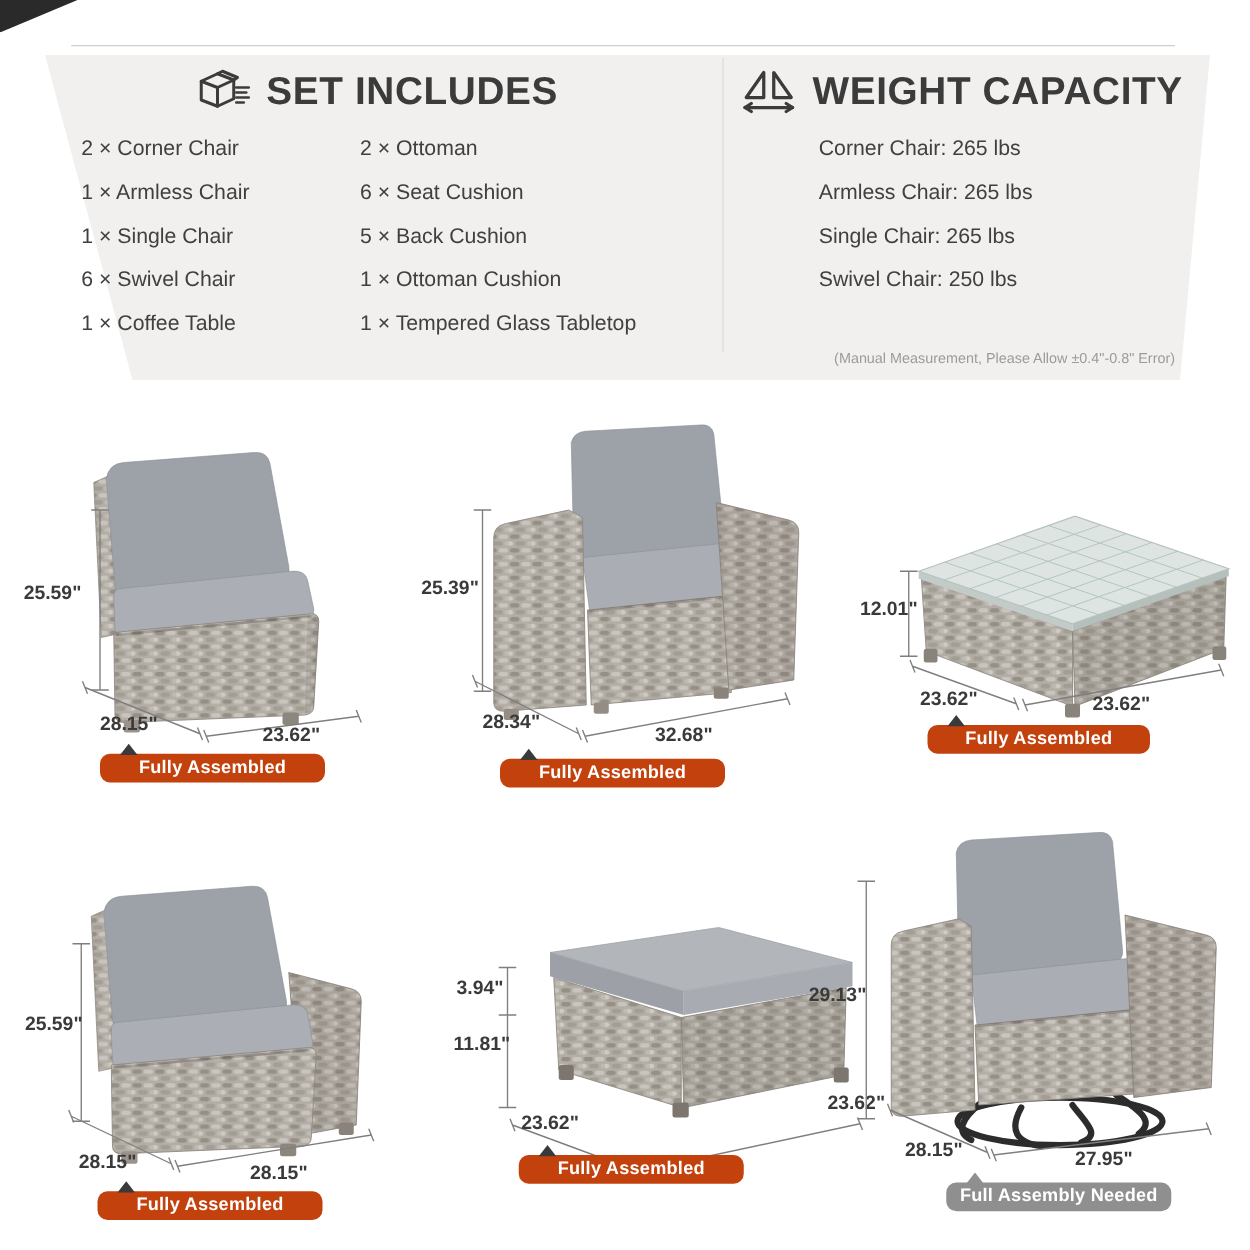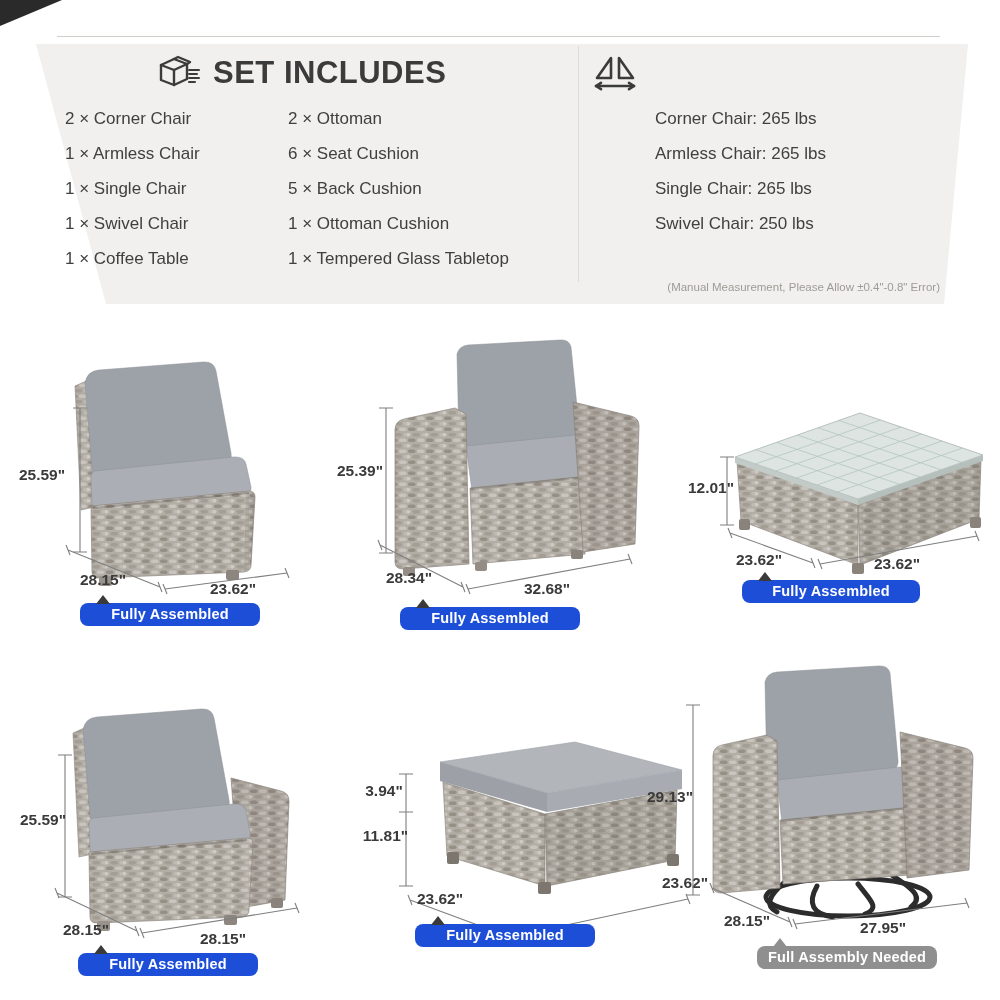--- a/index.html
+++ b/index.html
@@ -13,21 +13,21 @@
         clip-path:polygon(36px 0,968px 0,944px 100%,106px 100%);}
   .v-divider{position:absolute;left:578px;top:46px;width:1px;height:236px;background:#dcdad7;}
   .sec-header{position:absolute;display:flex;align-items:center;gap:12px;}
   .sec-title{font-size:31px;font-weight:800;letter-spacing:.5px;color:#3b3b3b;white-space:nowrap;}
   .list-item{position:absolute;font-size:17px;color:#404040;white-space:nowrap;}
   .disclaimer{position:absolute;top:281px;right:60px;font-size:11.5px;color:#9e9b97;}
   
   .tile{position:absolute;}
   .tile svg{position:absolute;left:0;top:0;}
   .dim{position:absolute;font-size:15.5px;font-weight:700;color:#3a3a3a;text-align:center;white-space:nowrap;}
-  .badge{position:absolute;height:23px;width:180px;background:#1d4ed8;border-radius:8px;color:#ffffff;
+  .badge{position:absolute;height:23px;width:180px;background:#c2410c;border-radius:8px;color:#ffffff;
          font-size:14.5px;line-height:23px;text-align:center;font-weight:700;letter-spacing:.2px;}
   .badge-tip{position:absolute;top:-8px;left:16px;width:0;height:0;
          border-left:7px solid transparent;border-right:7px solid transparent;border-bottom:9px solid #3a3a3a;}
   .badge--gray{background:#8f8f8f;}
   .badge--gray .badge-tip{border-bottom-color:#8f8f8f;}
 </style>
 </head>
 <body>
 
 <div class="page">
@@ -50,37 +50,38 @@
           <path d="M34,21 H42"></path>
           <path d="M34,25 H44"></path>
           <path d="M34,29 H40"></path>
       </g>
     </svg>
     <div class="sec-title">SET INCLUDES</div>
   </div>
   <div class="list-item" style="left:65px;top:109px;">2 × Corner Chair</div>
   <div class="list-item" style="left:65px;top:144px;">1 × Armless Chair</div>
   <div class="list-item" style="left:65px;top:179px;">1 × Single Chair</div>
-  <div class="list-item" style="left:65px;top:214px;">1 × Swivel Chair</div>
+  <div class="list-item" style="left:65px;top:214px;">6 × Swivel Chair</div>
   <div class="list-item" style="left:65px;top:249px;">1 × Coffee Table</div>
   <div class="list-item" style="left:288px;top:109px;">2 × Ottoman</div>
   <div class="list-item" style="left:288px;top:144px;">6 × Seat Cushion</div>
   <div class="list-item" style="left:288px;top:179px;">5 × Back Cushion</div>
   <div class="list-item" style="left:288px;top:214px;">1 × Ottoman Cushion</div>
   <div class="list-item" style="left:288px;top:249px;">1 × Tempered Glass Tabletop</div>
 
   <div class="sec-header" style="left:592px;top:52px;">
     <svg width="46" height="42" viewBox="0 0 46 40">
       <g fill="none" stroke="#3b3b3b" stroke-width="2.6" stroke-linejoin="round" stroke-linecap="round">
         <path d="M5,25 L19,5 L19,25 Z"></path>
         <path d="M27,25 L27,5 L41,25 Z"></path>
         <path d="M4,33 H42"></path>
         <path d="M4,33 l5,-3.2 M4,33 l5,3.2 M42,33 l-5,-3.2 M42,33 l-5,3.2"></path>
       </g>
     </svg>
+    <div class="sec-title">WEIGHT CAPACITY</div>
   </div>
   <div class="list-item" style="left:655px;top:109px;">Corner Chair: 265 lbs</div>
   <div class="list-item" style="left:655px;top:144px;">Armless Chair: 265 lbs</div>
   <div class="list-item" style="left:655px;top:179px;">Single Chair: 265 lbs</div>
   <div class="list-item" style="left:655px;top:214px;">Swivel Chair: 250 lbs</div>
   <div class="disclaimer">(Manual Measurement, Please Allow ±0.4"-0.8" Error)</div>
 
   <div class="tile" style="left:15px;top:338px;width:300px;height:300px;">
     <svg width="300" height="300" viewBox="0 0 300 300">
       <defs>

